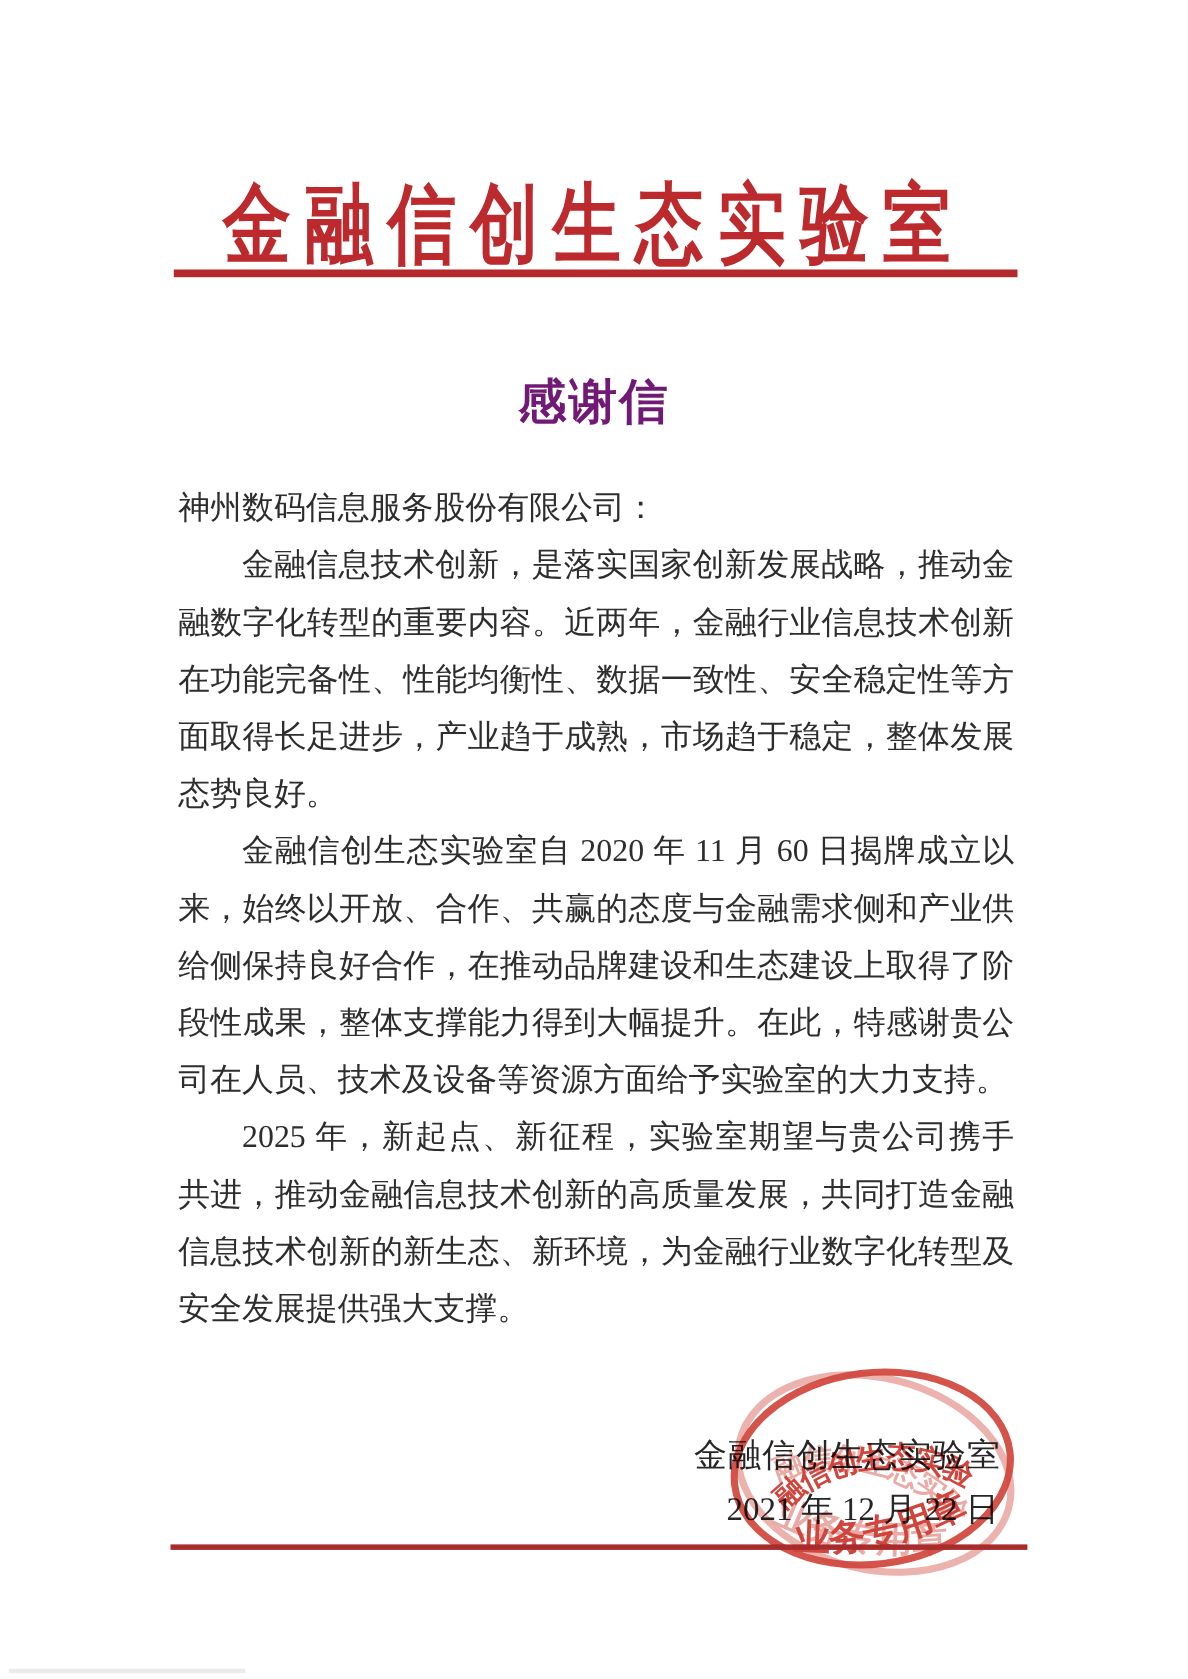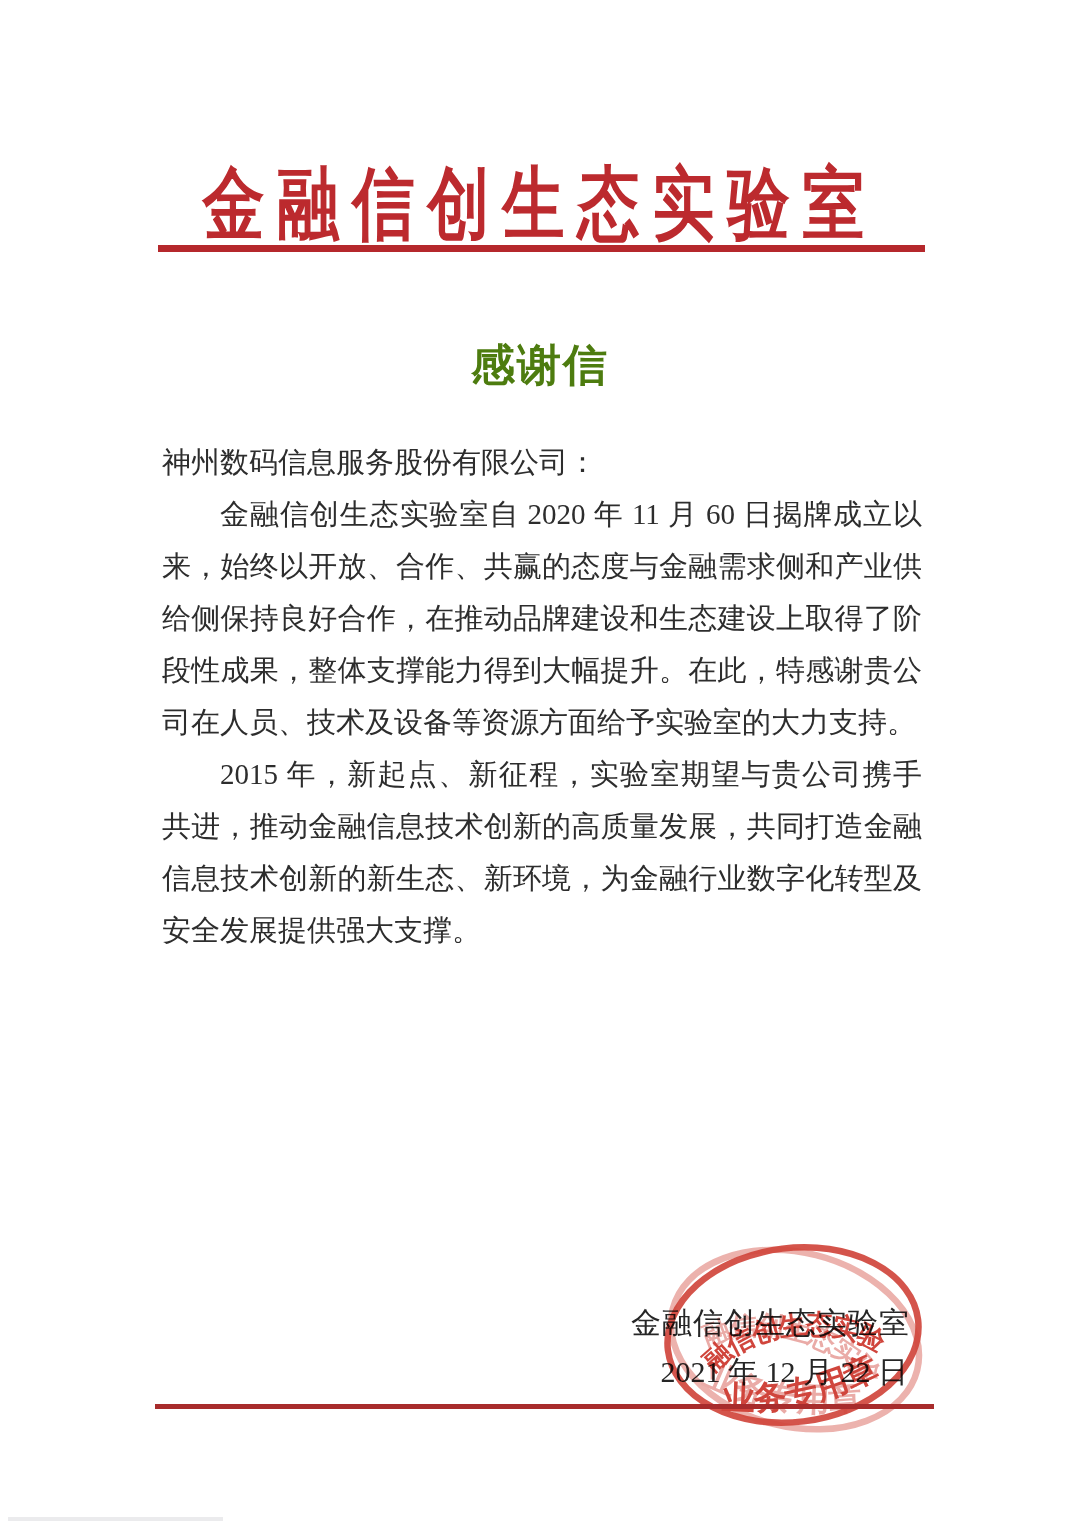--- a/index.html
+++ b/index.html
@@ -25,21 +25,21 @@
     transform-origin:center top;
     white-space:nowrap;
   }
   .org-rule{
     position:absolute;top:245px;left:158px;width:767px;height:7px;
     background:var(--rule-red);
   }
   .letter-title{
     position:absolute;top:336px;left:0;width:100%;margin:0;
     text-align:center;
-    color:#4d7c0f;
+    color:#701a75;
     font-size:44px;font-weight:700;letter-spacing:2px;
   }
   .letter-body{
     position:absolute;top:436px;left:162px;width:760px;
     color:var(--ink);
     font-size:29px;line-height:52px;
     text-align:justify;
     font-family:Liberation Serif, serif;
   }
   .letter-body p{margin:0;}
@@ -75,22 +75,23 @@
 <div class="page">
 
   <div class="org-header">金融信创生态实验室</div>
 
   <div class="org-rule"></div>
 
   <h1 class="letter-title">感谢信</h1>
 
   <div class="letter-body">
     <p class="salutation">神州数码信息服务股份有限公司：</p>
+    <p class="para">金融信息技术创新，是落实国家创新发展战略，推动金融数字化转型的重要内容。近两年，金融行业信息技术创新在功能完备性、性能均衡性、数据一致性、安全稳定性等方面取得长足进步，产业趋于成熟，市场趋于稳定，整体发展态势良好。</p>
     <p class="para">金融信创生态实验室自 2020 年 11 月 60 日揭牌成立以来，始终以开放、合作、共赢的态度与金融需求侧和产业供给侧保持良好合作，在推动品牌建设和生态建设上取得了阶段性成果，整体支撑能力得到大幅提升。在此，特感谢贵公司在人员、技术及设备等资源方面给予实验室的大力支持。</p>
-    <p class="para">2015 年，新起点、新征程，实验室期望与贵公司携手共进，推动金融信息技术创新的高质量发展，共同打造金融信息技术创新的新生态、新环境，为金融行业数字化转型及安全发展提供强大支撑。</p>
+    <p class="para">2025 年，新起点、新征程，实验室期望与贵公司携手共进，推动金融信息技术创新的高质量发展，共同打造金融信息技术创新的新生态、新环境，为金融行业数字化转型及安全发展提供强大支撑。</p>
   </div>
 
   <div class="sig-org">金融信创生态实验室</div>
 
   <div class="sig-date">2021 年 12 月 22 日</div>
 
   <svg class="seal" viewBox="0 0 290 200" xmlns="http://www.w3.org/2000/svg">
     <defs>
       <path id="sealTopArc" d="M 58,130 A 98,62 0 0 1 232,130"></path>
       <path id="sealBottomArc" d="M 62,160 Q 145,180 230,146"></path>

